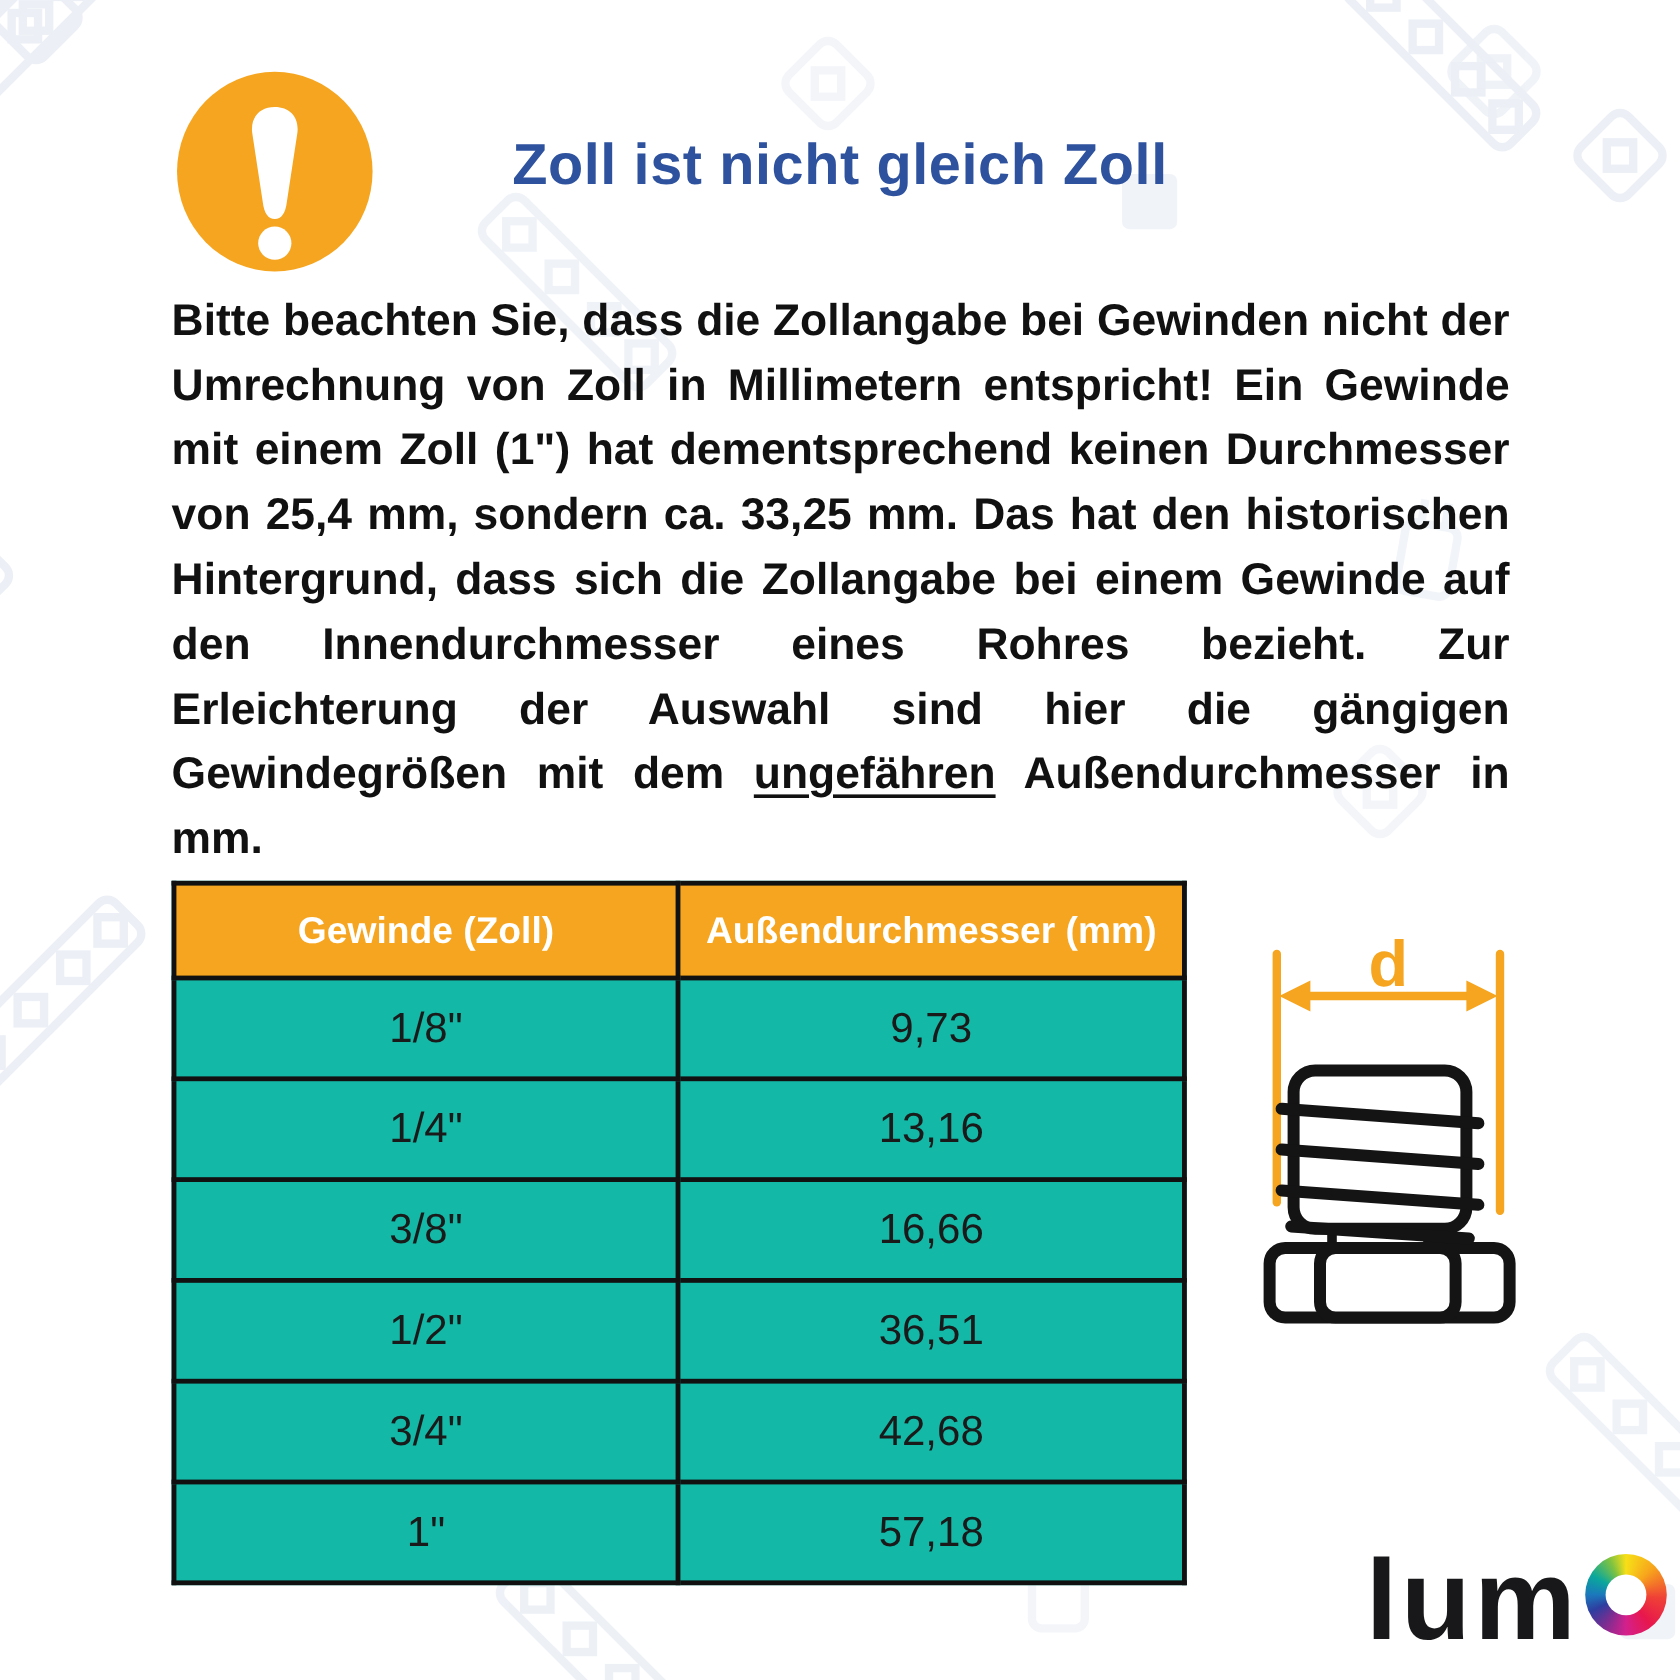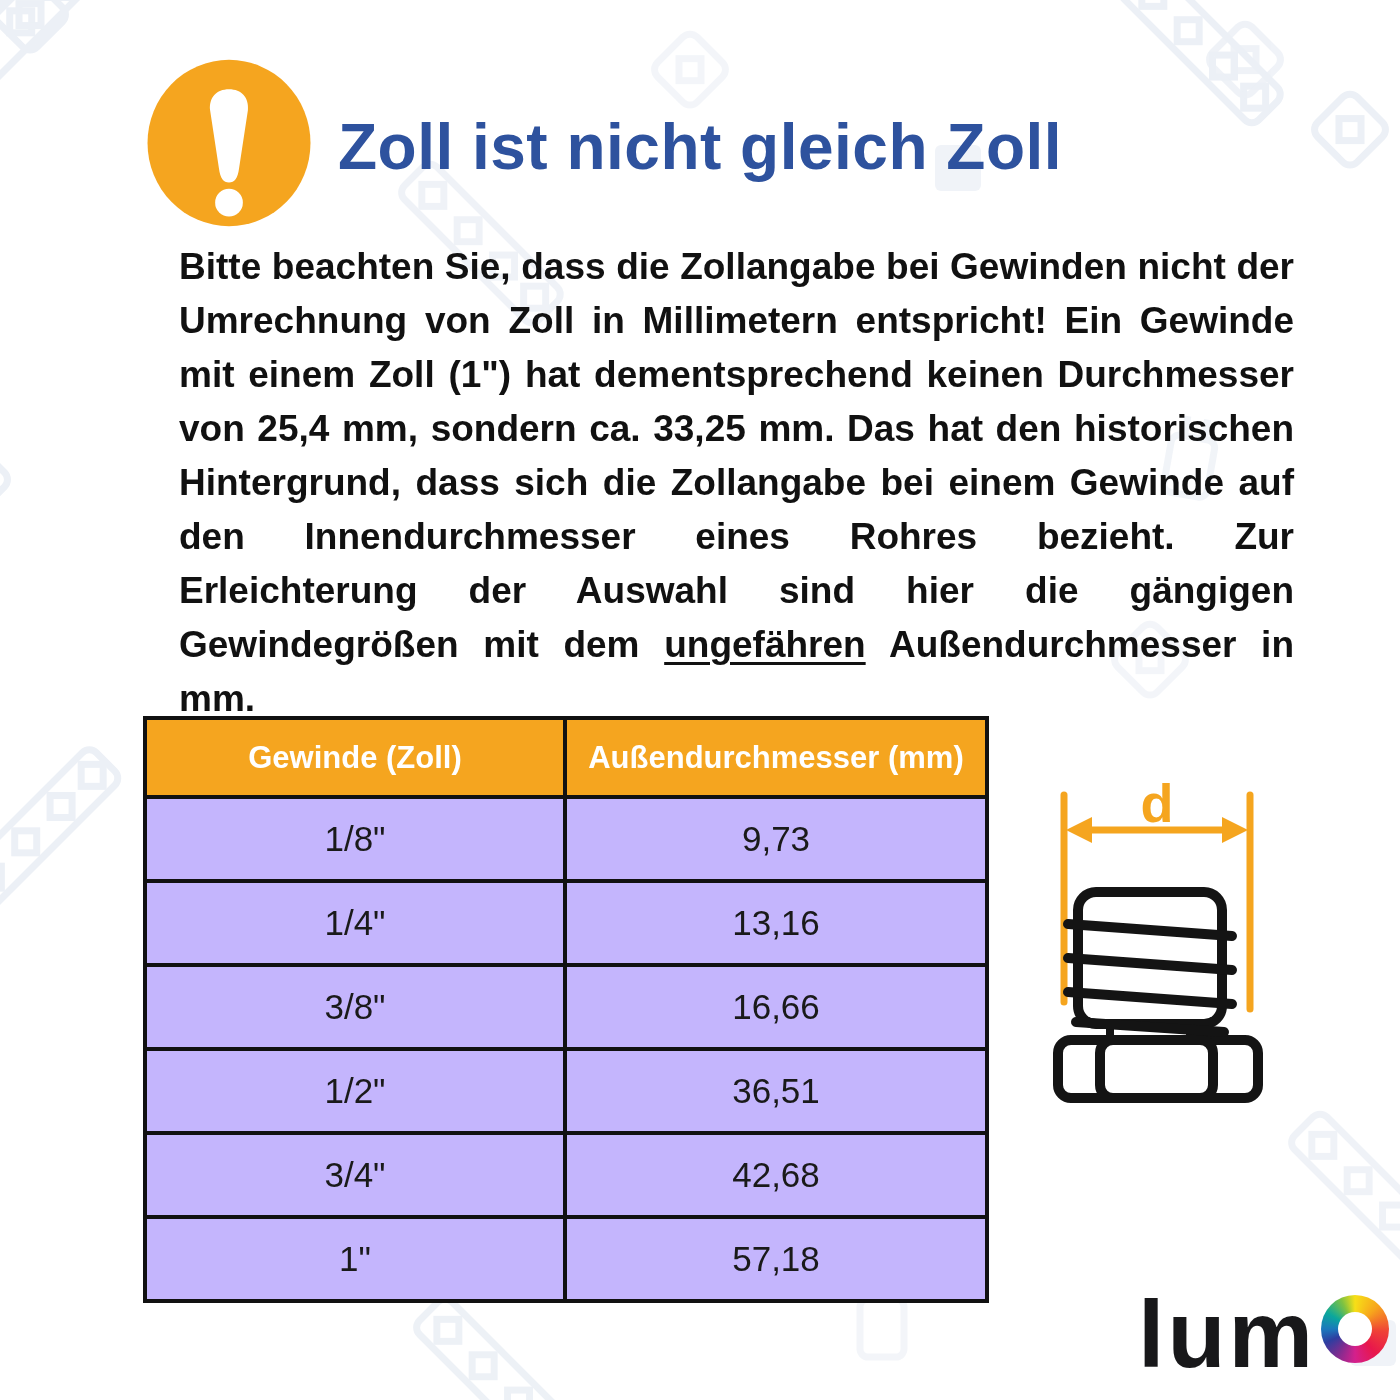--- a/index.html
+++ b/index.html
@@ -7,33 +7,33 @@
     position:relative;width:1400px;height:1400px;overflow:hidden;background:#ffffff;
     font-family:"Liberation Sans", sans-serif;color:#111111;
   }
   
   .watermarks{position:absolute;inset:0;z-index:0;}
   
   .alert{position:absolute;left:145px;top:57px;width:168px;height:172px;z-index:2;}
   
   .title{
     position:absolute;left:0;top:110px;width:100%;text-align:center;z-index:2;
-    font-size:64px;font-weight:700;color:#2E529E;letter-spacing:0.5px;
+    font-size:48px;font-weight:700;color:#2E529E;letter-spacing:0.5px;
   }
   
   .para{
     position:absolute;left:143px;top:240px;width:1115px;z-index:2;
     font-size:37px;font-weight:700;line-height:54px;color:#111111;
-    text-align:justify;text-justify:inter-word;margin-left:36px;
+    text-align:justify;text-justify:inter-word;
   }
   .para .u{text-decoration:underline;text-decoration-thickness:3px;text-underline-offset:5px;}
   
   table.ttab{
-    position:absolute;left:143px;top:716px;width:842px;z-index:2;
-    border-collapse:collapse;table-layout:fixed;background:#c4b5fd;
+    position:absolute;left:143px;top:734px;width:842px;z-index:2;
+    border-collapse:collapse;table-layout:fixed;background:#14b8a6;
   }
   table.ttab th, table.ttab td{
     border:4px solid #111111;text-align:center;vertical-align:middle;padding:0;
   }
   table.ttab th{
     height:75px;background:#F5A51F;color:#ffffff;font-size:31px;font-weight:700;
   }
   table.ttab td{height:80px;font-size:35px;font-weight:400;color:#1a1a1a;}
   
   .figure{position:absolute;left:1030px;top:772px;width:250px;height:345px;z-index:2;}

